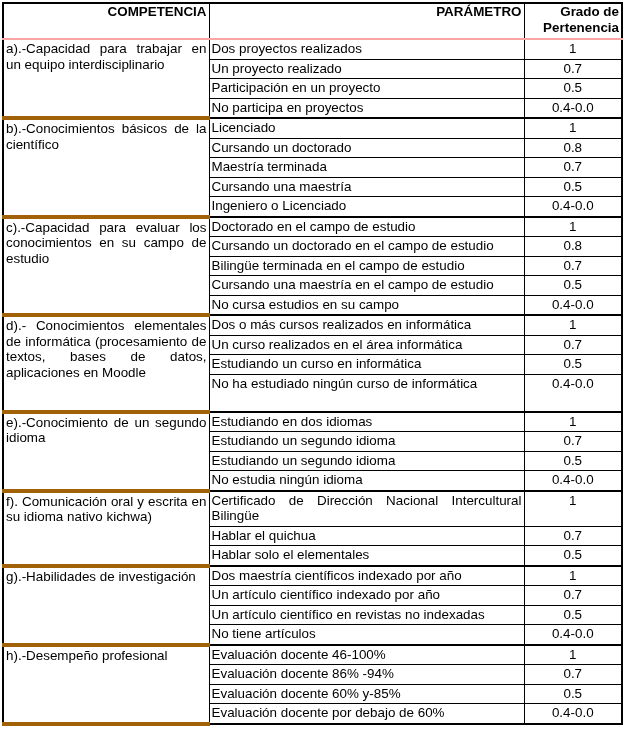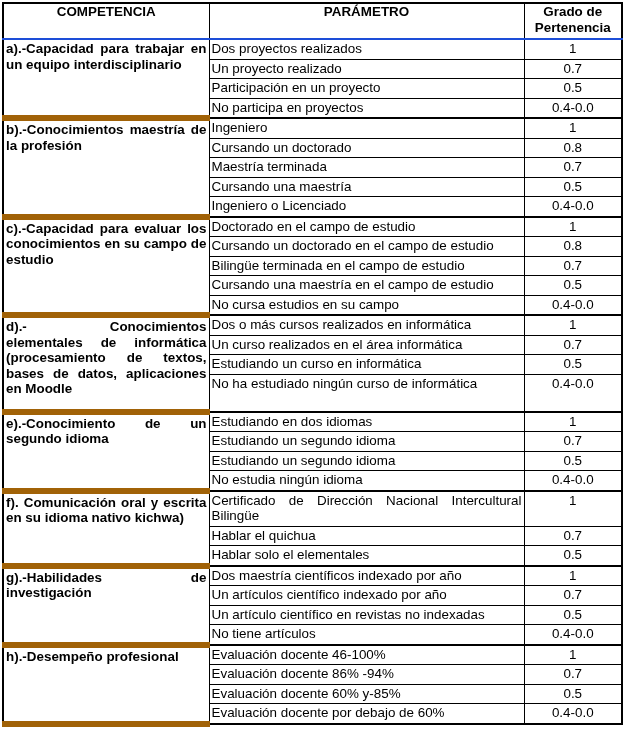--- a/index.html
+++ b/index.html
@@ -39,36 +39,35 @@
       line-height: 16px;
     }
     .doc-table td {
       border: 1px solid #000;
       padding: 1px 2px 2px 2px;
       vertical-align: top;
     }
     .doc-table td.comp {
       text-align: justify;
       text-align-last: left;
-      border-bottom: 6px solid #a16207;
+      border-bottom: 4px solid #a16207;
       padding-right: 2px;
-      font-weight: bold;
     }
     .doc-table td.param {
       text-align: justify;
       text-align-last: left;
     }
     .doc-table td.grade {
       text-align: center;
     }
     .doc-table tr.group-end td.param,
     .doc-table tr.group-end td.grade {
       border-bottom: 2px solid #000;
     }
-    .doc-table th { border-bottom: 2px solid #1d4ed8; }
+    .doc-table th { border-bottom: 2px solid #fca5a5; text-align: right; }
   </style>
 </head>
 <body>
 
 <table class="doc-table">
   <colgroup>
     <col class="c1">
       <col class="c2">
       <col class="c3">
   </colgroup>
@@ -93,22 +92,22 @@
     <tr>
       <td class="param">Participación en un proyecto</td>
       <td class="grade">0.5</td>
     </tr>
     <tr class="group-end">
       <td class="param">No participa en proyectos</td>
       <td class="grade">0.4-0.0</td>
     </tr>
 
     <tr>
-      <td class="comp" rowspan="5">b).-Conocimientos maestría de la profesión</td>
-      <td class="param">Ingeniero</td>
+      <td class="comp" rowspan="5">b).-Conocimientos básicos de la científico</td>
+      <td class="param">Licenciado</td>
       <td class="grade">1</td>
     </tr>
     <tr>
       <td class="param">Cursando un doctorado</td>
       <td class="grade">0.8</td>
     </tr>
     <tr>
       <td class="param">Maestría terminada</td>
       <td class="grade">0.7</td>
     </tr>
@@ -192,21 +191,21 @@
       <td class="param">Hablar solo el elementales</td>
       <td class="grade">0.5</td>
     </tr>
 
     <tr>
       <td class="comp" rowspan="4">g).-Habilidades de investigación</td>
       <td class="param">Dos maestría científicos indexado por año</td>
       <td class="grade">1</td>
     </tr>
     <tr>
-      <td class="param">Un artículos científico indexado por año</td>
+      <td class="param">Un artículo científico indexado por año</td>
       <td class="grade">0.7</td>
     </tr>
     <tr>
       <td class="param">Un artículo científico en revistas no indexadas</td>
       <td class="grade">0.5</td>
     </tr>
     <tr class="group-end">
       <td class="param">No tiene artículos</td>
       <td class="grade">0.4-0.0</td>
     </tr>

